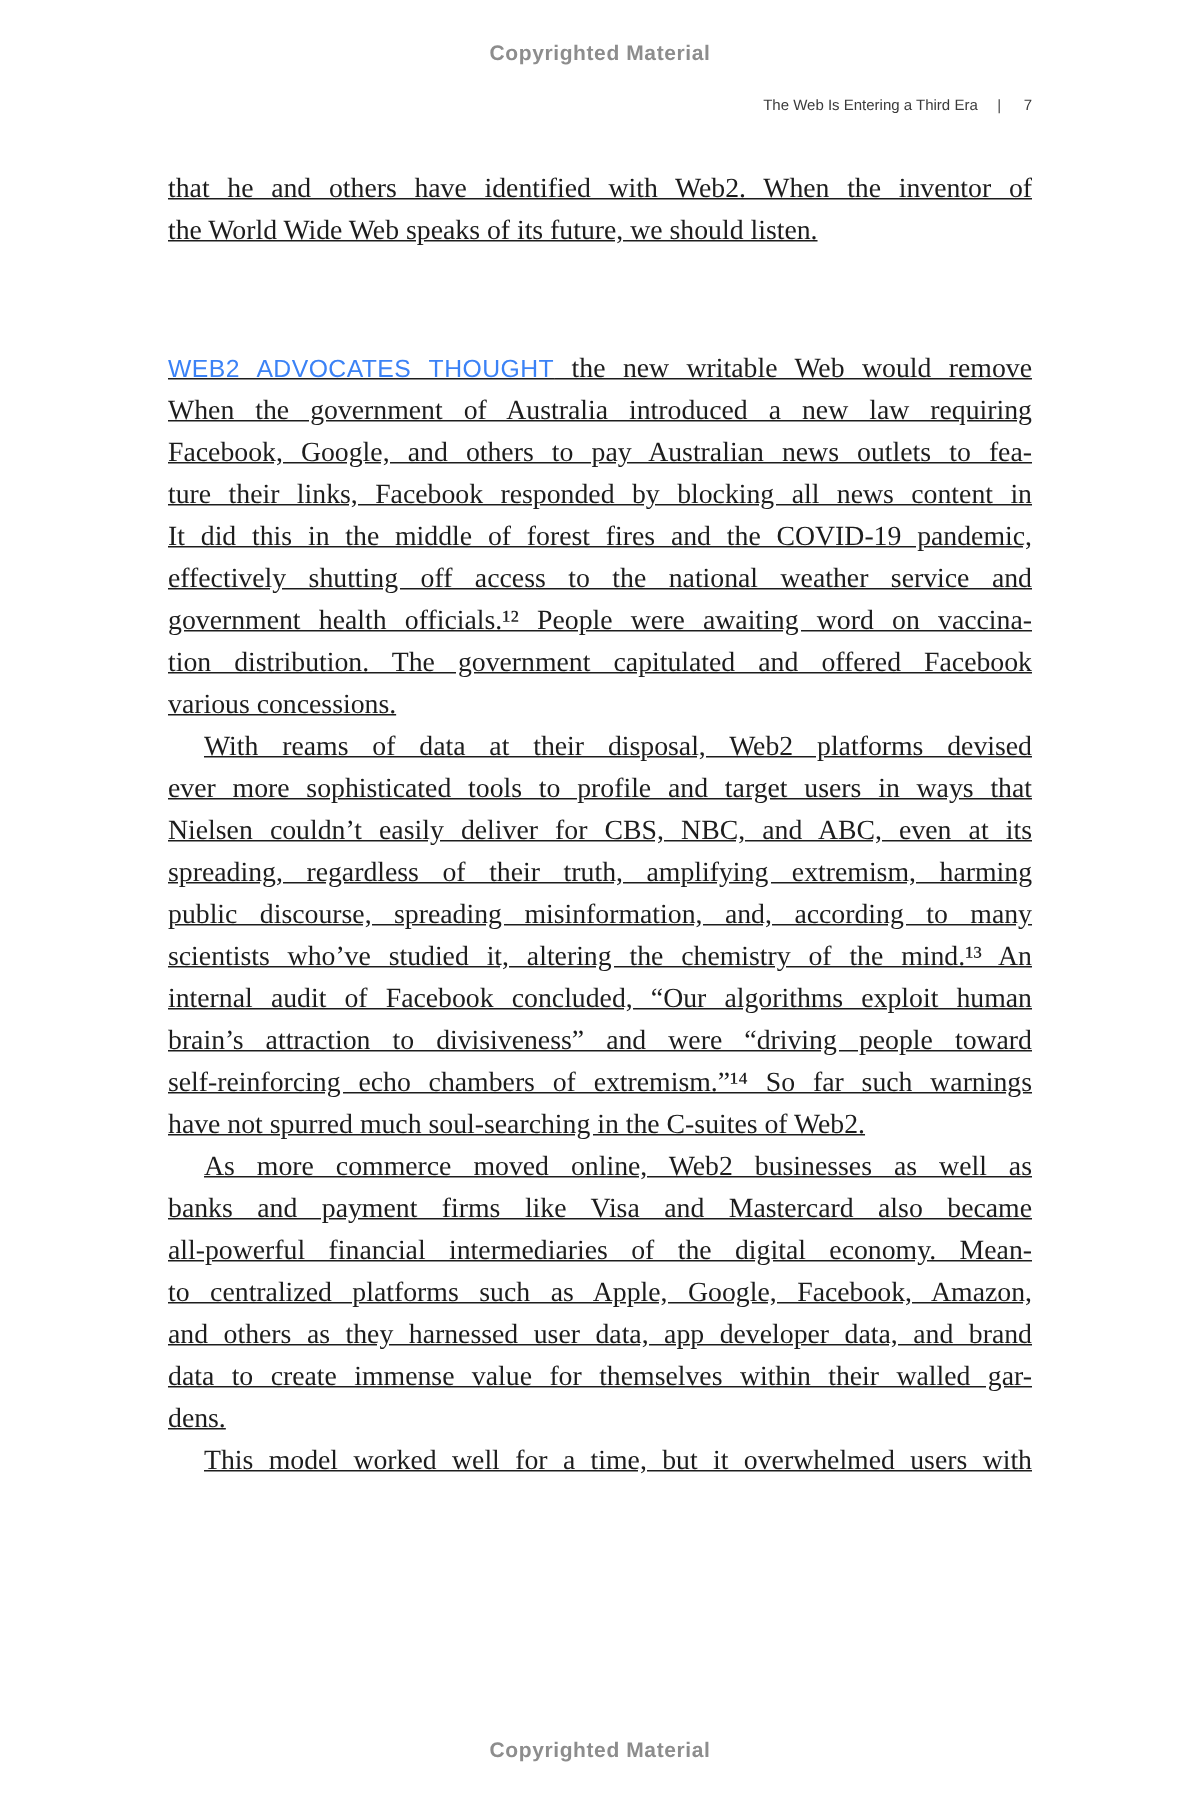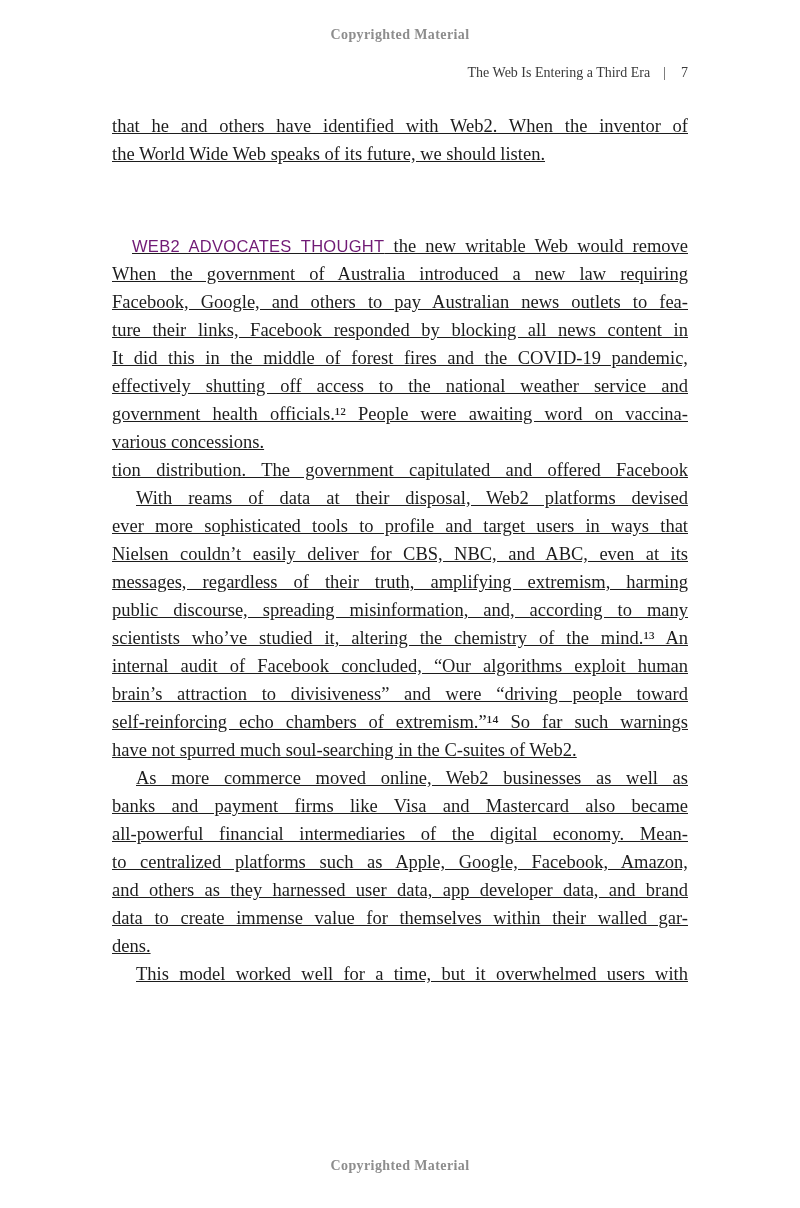--- a/index.html
+++ b/index.html
@@ -7,34 +7,34 @@
     position: relative;
     width: 800px;
     height: 1208px;
     background: #ffffff;
     overflow: hidden;
   }
   .copyright-label {
     position: absolute;
     left: 0; right: 0;
     text-align: center;
-    font-family: Liberation Serif, serif;
+    font-family: Liberation Sans, sans-serif;
     font-weight: bold;
     font-size: 14px;
     letter-spacing: 0.4px;
     color: #8d8d8d;
   }
   .copyright-top { top: 27px; }
   .copyright-bottom { top: 1158px; }
   .running-head {
     position: absolute;
     top: 65px;
     right: 112px;
-    font-family: Liberation Serif, serif;
-    font-size: 14px;
+    font-family: Liberation Sans, sans-serif;
+    font-size: 10px;
     color: #3a3a3a;
     white-space: nowrap;
   }
   .running-head .sep {
     display: inline-block;
     margin: 0 15px 0 13px;
     color: #4a4a4a;
   }
   .page-body {
     position: absolute;
@@ -52,22 +52,21 @@
   .line {
     text-align: justify;
     text-align-last: justify;
   }
   .line.lastline { text-align-last: left; }
   .line.indent { text-indent: 24px; }
   .lead {
     font-family: "Liberation Sans", sans-serif;
     font-size: 16.5px;
     letter-spacing: 0.3px;
-    color: #701a75;
-    margin-left: 20px;
+    color: #3b82f6;
   }
 </style>
 </head>
 <body>
 
 <div class="page">
 
   <div class="copyright-label copyright-top">Copyrighted Material</div>
 
   <div class="running-head">
@@ -80,28 +79,28 @@
         <div class="line lastline">the World Wide Web speaks of its future, we should listen.</div>
       </div>
       <div class="para gap">
         <div class="line"><span class="lead">WEB2 ADVOCATES THOUGHT</span> the new writable Web would remove</div>
         <div class="line">When the government of Australia introduced a new law requiring</div>
         <div class="line">Facebook, Google, and others to pay Australian news outlets to fea-</div>
         <div class="line">ture their links, Facebook responded by blocking all news content in</div>
         <div class="line">It did this in the middle of forest fires and the COVID-19 pandemic,</div>
         <div class="line">effectively shutting off access to the national weather service and</div>
         <div class="line">government health officials.¹² People were awaiting word on vaccina-</div>
+        <div class="line">tion distribution. The government capitulated and offered Facebook</div>
         <div class="line lastline">various concessions.</div>
-        <div class="line">tion distribution. The government capitulated and offered Facebook</div>
       </div>
       <div class="para">
         <div class="line indent">With reams of data at their disposal, Web2 platforms devised</div>
         <div class="line">ever more sophisticated tools to profile and target users in ways that</div>
         <div class="line">Nielsen couldn’t easily deliver for CBS, NBC, and ABC, even at its</div>
-        <div class="line">messages, regardless of their truth, amplifying extremism, harming</div>
+        <div class="line">spreading, regardless of their truth, amplifying extremism, harming</div>
         <div class="line">public discourse, spreading misinformation, and, according to many</div>
         <div class="line">scientists who’ve studied it, altering the chemistry of the mind.¹³ An</div>
         <div class="line">internal audit of Facebook concluded, “Our algorithms exploit human</div>
         <div class="line">brain’s attraction to divisiveness” and were “driving people toward</div>
         <div class="line">self-reinforcing echo chambers of extremism.”¹⁴ So far such warnings</div>
         <div class="line lastline">have not spurred much soul-searching in the C-suites of Web2.</div>
       </div>
       <div class="para">
         <div class="line indent">As more commerce moved online, Web2 businesses as well as</div>
         <div class="line">banks and payment firms like Visa and Mastercard also became</div>

